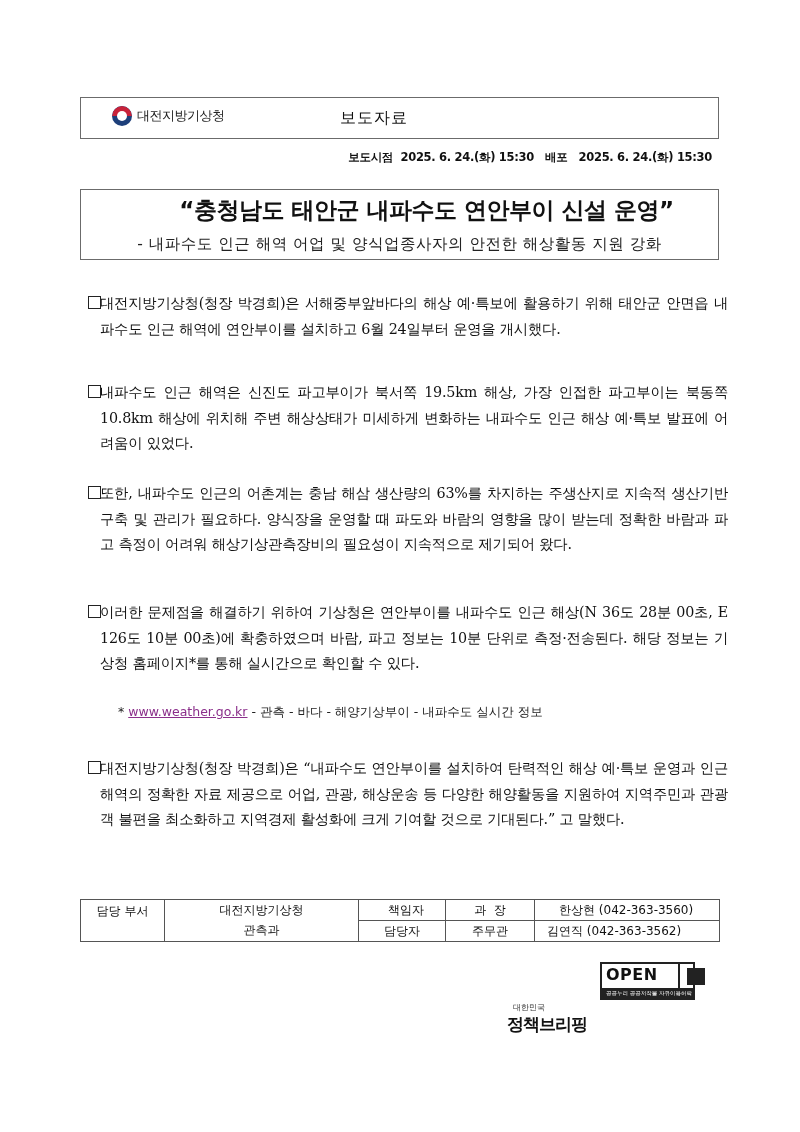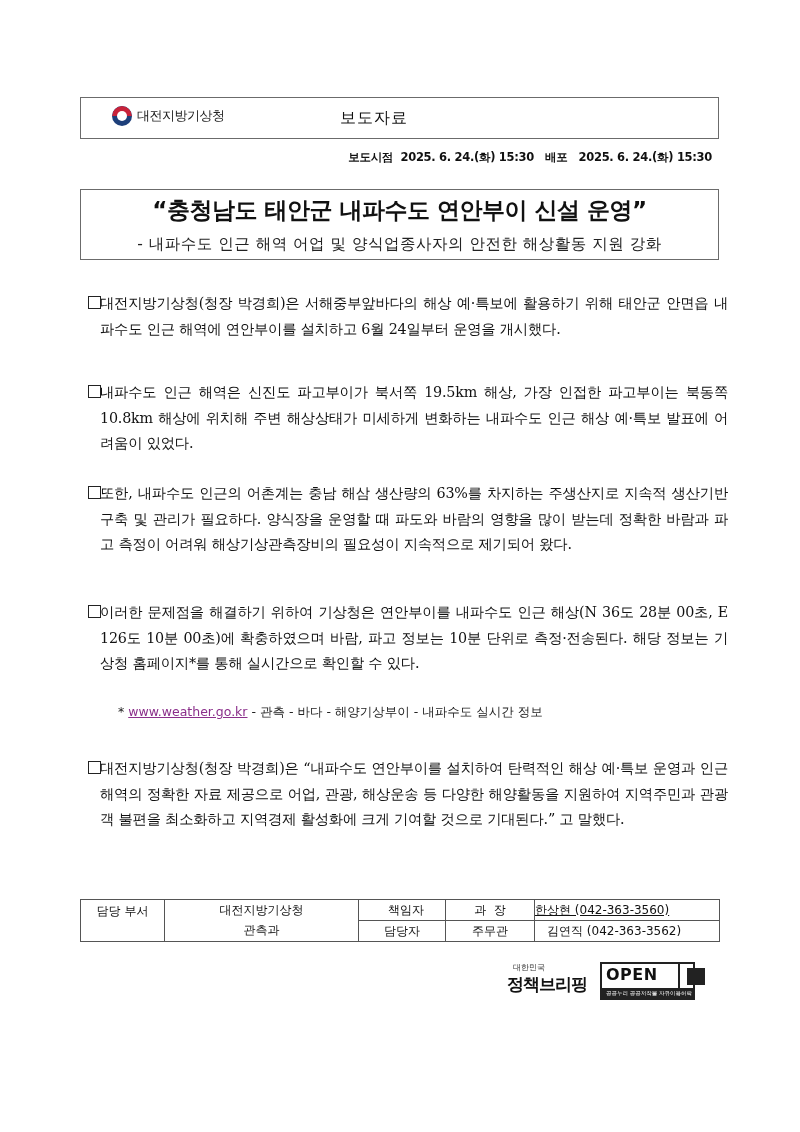--- a/index.html
+++ b/index.html
@@ -7,31 +7,31 @@
   .abs { position:absolute; }
   .header-box { left:80px; top:97px; width:639px; height:42px; border:1.5px solid #6b6b6b; box-sizing:border-box; }
   .logo { left:112px; top:106px; display:flex; align-items:center; gap:5px; }
   .logo-mark { width:20px; height:20px; border-radius:50%; position:relative; overflow:hidden; background:#1d3f7a; }
   .logo-mark .red { position:absolute; left:0; top:0; width:20px; height:10px; background:#c8223a; border-radius:10px 10px 0 0; }
   .logo-mark .white { position:absolute; left:5px; top:5px; width:10px; height:10px; background:#fff; border-radius:50%; }
   .logo-text { font-size:13px; color:#222; letter-spacing:-0.5px; }
   .doc-type { left:340px; top:108px; font-family:"DejaVu Serif", serif; font-size:16px; letter-spacing:1px; }
   .release { right:88px; top:150px; font-size:11.5px; font-weight:bold; letter-spacing:-0.3px; white-space:pre; }
   .title-box { left:80px; top:189px; width:639px; height:71px; border:1.5px solid #6b6b6b; box-sizing:border-box; }
-  .title { left:80px; width:639px; top:195px; text-align:center; font-size:23px; font-weight:bold; letter-spacing:-0.5px; }
+  .title { left:80px; width:639px; top:195px; text-align:center; font-size:23px; font-weight:bold; letter-spacing:-0.5px;padding-left:27px; }
   .subtitle { left:80px; width:639px; top:234px; text-align:center; font-size:15.5px; letter-spacing:0.5px; color:#222; }
   .para { left:88px; width:640px; font-family:"DejaVu Serif", serif; font-size:14.3px; line-height:25.5px; }
   .para .box { position:absolute; left:0; top:5px; width:11px; height:11px; border:1px solid #222; }
   .para .text { margin-left:12px; text-align:justify; text-align-last:left; letter-spacing:-0.2px; }
   .note { left:118px; top:704px; font-size:12.5px; color:#222; }
   .note a { color:#8b2f8b; text-decoration:underline; }
   table.contact { position:absolute; left:80px; top:899px; width:640px; border-collapse:collapse; font-size:12px; }
   table.contact td { border:1px solid #555; text-align:center; height:20px; padding:0 4px; }
   .policy { left:507px; top:962px; }
-  .policy .small { font-size:8px; color:#333; margin-left:6px; }
+  .policy .small { font-size:8px; color:#333; margin-left:6px;margin-top:40px; }
   .policy .big { font-size:17px; font-weight:bold; color:#111; letter-spacing:-1px; }
   .open { left:600px; top:962px; width:95px; height:38px; border:2px solid #222; box-sizing:border-box; }
   .open .word { position:absolute; left:4px; top:1px; font-size:16px; font-weight:bold; letter-spacing:0.5px; }
   .open .divider { position:absolute; left:76px; top:0; width:1.5px; height:25px; background:#222; }
   .open .person { position:absolute; left:85px; top:4px; width:18px; height:17px; background:#222; }
   .open .bar { position:absolute; left:0; bottom:0; width:100%; height:10px; background:#222; color:#fff; font-size:5.5px; line-height:10px; padding-left:4px; box-sizing:border-box; white-space:nowrap; }
 </style>
 </head>
 <body>
 
@@ -78,21 +78,21 @@
 <table class="contact">
   <tbody>
       <tr>
     <td rowspan="2" style="width:75px; vertical-align:top; padding-top:3px;">담당 부서</td>
     <td rowspan="2" style="width:185px; vertical-align:top; line-height:20px;">
       <div>대전지방기상청</div>
       <div>관측과</div>
     </td>
     <td style="width:70px;padding-left:12px;">책임자</td>
     <td style="width:80px; white-space:pre;">과  장</td>
-    <td style="text-align:left; padding-left:0;text-decoration:underline;">한상현 (042-363-3560)</td>
+    <td style="text-align:left; padding-left:24px;">한상현 (042-363-3560)</td>
   </tr>
   <tr>
     <td>담당자</td>
     <td>주무관</td>
     <td style="text-align:left; padding-left:12px;border-radius:9px;">김연직 (042-363-3562)</td>
   </tr>
 </tbody>
   </table>
 
 <div class="abs policy">

